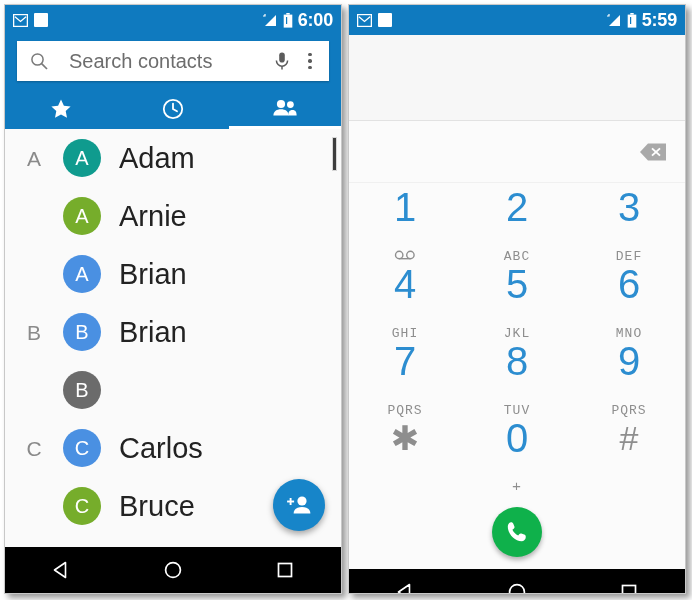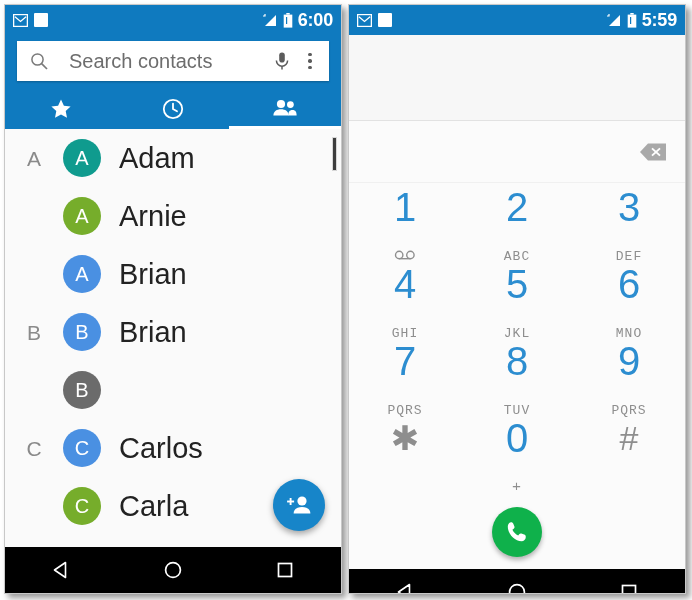--- a/index.html
+++ b/index.html
@@ -380,21 +380,21 @@
 
       <div class="row">
         <div class="sectionletter">C</div>
         <div class="avatar" style="background:#4a90e2">C</div>
         <div class="cname">Carlos</div>
       </div>
 
       <div class="row">
         <div class="sectionletter"></div>
         <div class="avatar" style="background:#76ad2b">C</div>
-        <div class="cname">Carla</div>
+        <div class="cname">Bruce</div>
       </div>
 
       <div class="scrollthumb"></div>
 
       <div class="fab">
         <svg width="28" height="24" viewBox="0 0 28 24">
           <circle cx="17" cy="8" r="4.6" fill="#ffffff"></circle>
           <path d="M8.6 20.5 c0-4.6 3.8-6.6 8.4-6.6 s8.4 2 8.4 6.6 Z" fill="#ffffff"></path>
           <line x1="5.6" y1="5" x2="5.6" y2="12" stroke="#ffffff" stroke-width="1.9"></line>
           <line x1="2.1" y1="8.5" x2="9.1" y2="8.5" stroke="#ffffff" stroke-width="1.9"></line>

